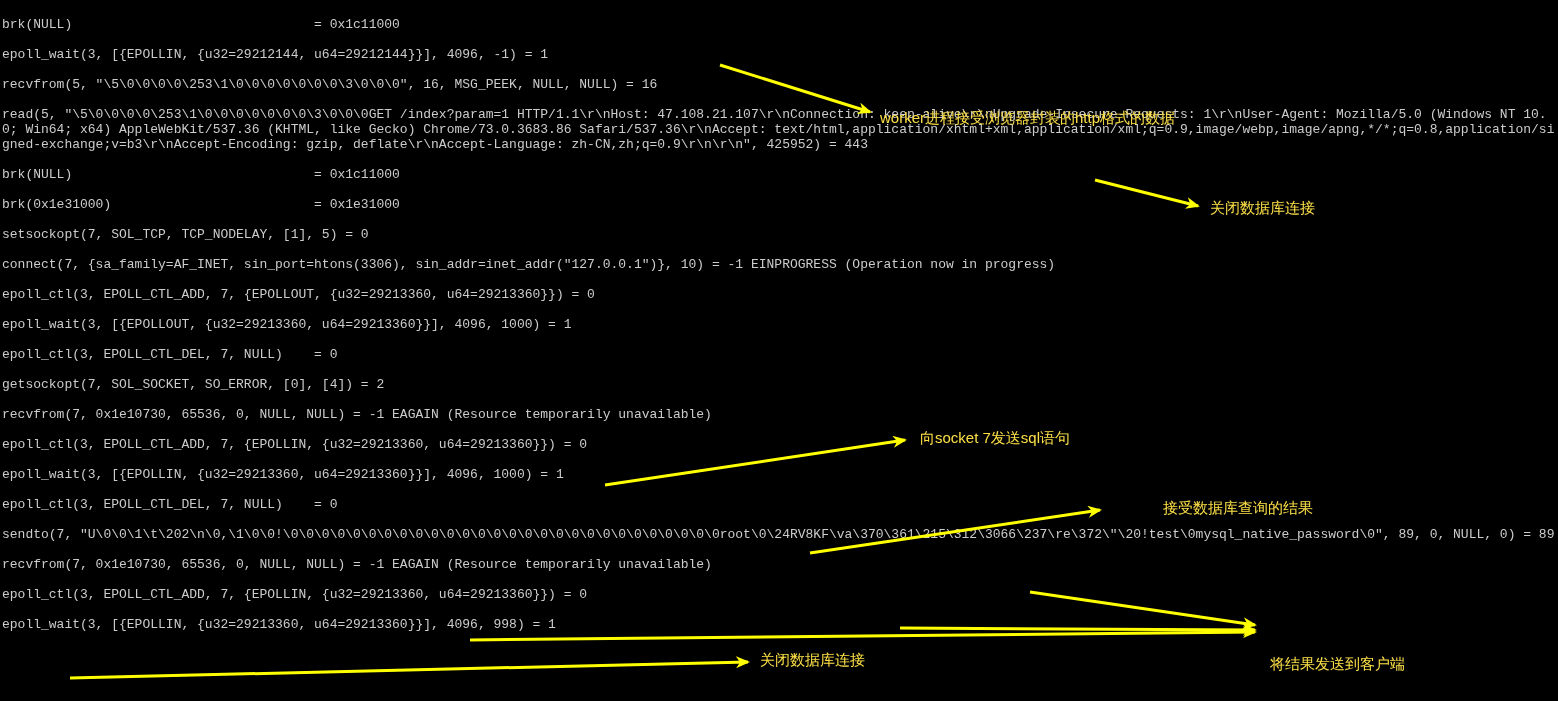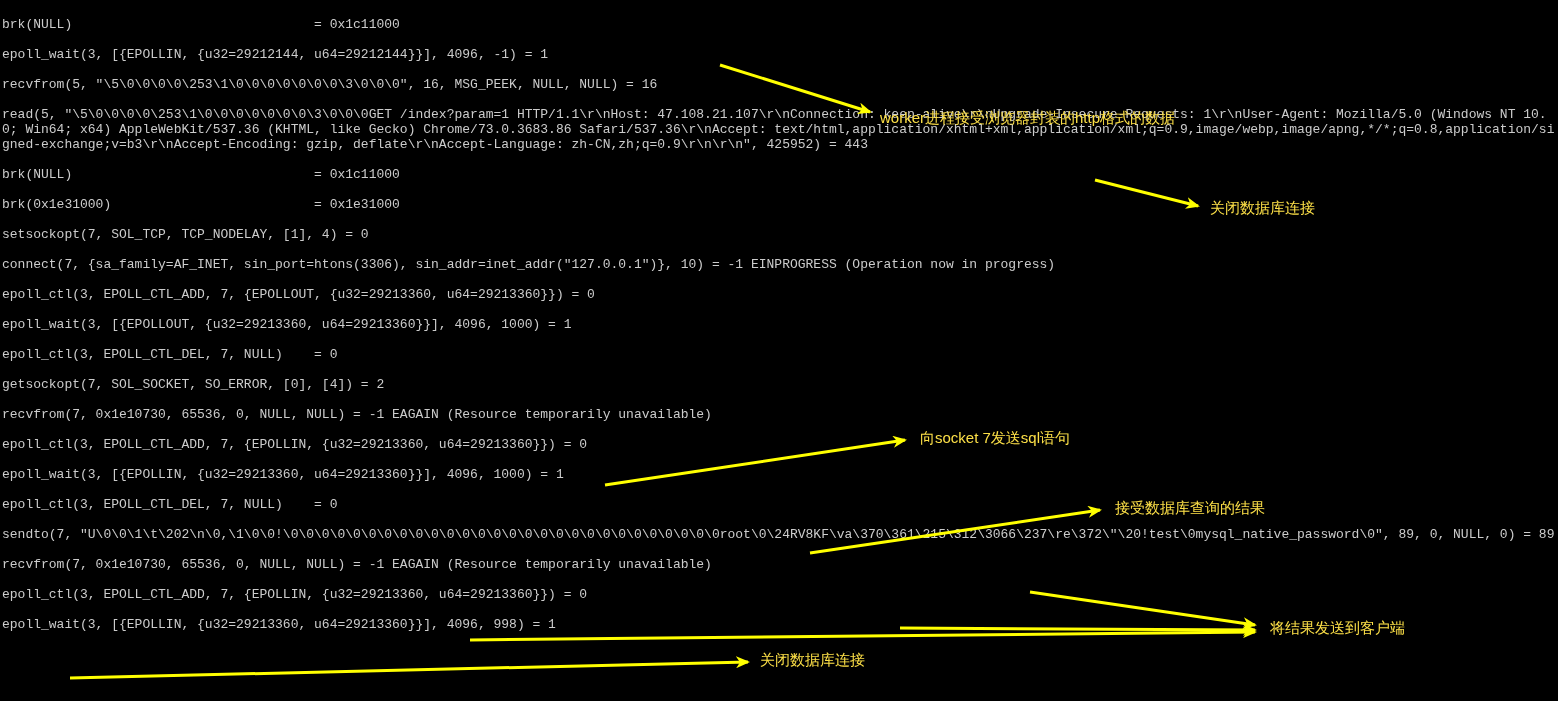--- a/index.html
+++ b/index.html
@@ -45,21 +45,21 @@
 
 
 
 <div class="term">
 <span class="line">brk(NULL)                               = 0x1c11000</span>
 <span class="line">epoll_wait(3, [{EPOLLIN, {u32=29212144, u64=29212144}}], 4096, -1) = 1</span>
 <span class="line">recvfrom(5, "\5\0\0\0\0\253\1\0\0\0\0\0\0\0\3\0\0\0", 16, MSG_PEEK, NULL, NULL) = 16</span>
 <span class="line">read(5, "\5\0\0\0\0\253\1\0\0\0\0\0\0\0\3\0\0\0GET /index?param=1 HTTP/1.1\r\nHost: 47.108.21.107\r\nConnection: keep-alive\r\nUpgrade-Insecure-Requests: 1\r\nUser-Agent: Mozilla/5.0 (Windows NT 10.0; Win64; x64) AppleWebKit/537.36 (KHTML, like Gecko) Chrome/73.0.3683.86 Safari/537.36\r\nAccept: text/html,application/xhtml+xml,application/xml;q=0.9,image/webp,image/apng,*/*;q=0.8,application/signed-exchange;v=b3\r\nAccept-Encoding: gzip, deflate\r\nAccept-Language: zh-CN,zh;q=0.9\r\n\r\n", 425952) = 443</span>
 <span class="line">brk(NULL)                               = 0x1c11000</span>
 <span class="line">brk(0x1e31000)                          = 0x1e31000</span>
-<span class="line">setsockopt(7, SOL_TCP, TCP_NODELAY, [1], 4) = 0</span>
+<span class="line">setsockopt(7, SOL_TCP, TCP_NODELAY, [1], 5) = 0</span>
 <span class="line">connect(7, {sa_family=AF_INET, sin_port=htons(3306), sin_addr=inet_addr("127.0.0.1")}, 10) = -1 EINPROGRESS (Operation now in progress)</span>
 <span class="line">epoll_ctl(3, EPOLL_CTL_ADD, 7, {EPOLLOUT, {u32=29213360, u64=29213360}}) = 0</span>
 <span class="line">epoll_wait(3, [{EPOLLOUT, {u32=29213360, u64=29213360}}], 4096, 1000) = 1</span>
 <span class="line">epoll_ctl(3, EPOLL_CTL_DEL, 7, NULL)    = 0</span>
 <span class="line">getsockopt(7, SOL_SOCKET, SO_ERROR, [0], [4]) = 2</span>
 <span class="line">recvfrom(7, 0x1e10730, 65536, 0, NULL, NULL) = -1 EAGAIN (Resource temporarily unavailable)</span>
 <span class="line">epoll_ctl(3, EPOLL_CTL_ADD, 7, {EPOLLIN, {u32=29213360, u64=29213360}}) = 0</span>
 <span class="line">epoll_wait(3, [{EPOLLIN, {u32=29213360, u64=29213360}}], 4096, 1000) = 1</span>
 <span class="line">epoll_ctl(3, EPOLL_CTL_DEL, 7, NULL)    = 0</span>
 <span class="line">sendto(7, "U\0\0\1\t\202\n\0,\1\0\0!\0\0\0\0\0\0\0\0\0\0\0\0\0\0\0\0\0\0\0\0\0\0\0\0\0\0\0\0root\0\24RV8KF\va\370\361\215\312\3066\237\re\372\"\20!test\0mysql_native_password\0", 89, 0, NULL, 0) = 89</span>
@@ -80,22 +80,22 @@
 
 
 
 
 </div>
 
 
 <div class="annot" style="top:110px; left:880px;">worker进程接受浏览器封装的http格式的数据</div>
 <div class="annot" style="top:200px; left:1210px;">关闭数据库连接</div>
 <div class="annot" style="top:430px; left:920px;text-align:right;">向socket 7发送sql语句</div>
-<div class="annot" style="top:500px; left:1115px;">接受数据库查询的结果</div>
-<div class="annot" style="top:620px; left:1270px;">将结果发送到客户端</div>
+<div class="annot" style="top:500px; left:1163px;">接受数据库查询的结果</div>
+<div class="annot" style="top:656px; left:1270px;">将结果发送到客户端</div>
 <div class="annot" style="top:652px; left:760px;">关闭数据库连接</div>
 
 
 <svg class="arrows">
   <defs>
     <marker id="ah" markerWidth="14" markerHeight="12" refX="12" refY="6" orient="auto" markerUnits="userSpaceOnUse">
       <path d="M0,0 L14,6 L0,12 L4,6 Z" fill="#ffff00"></path>
     </marker>
   </defs>
 

